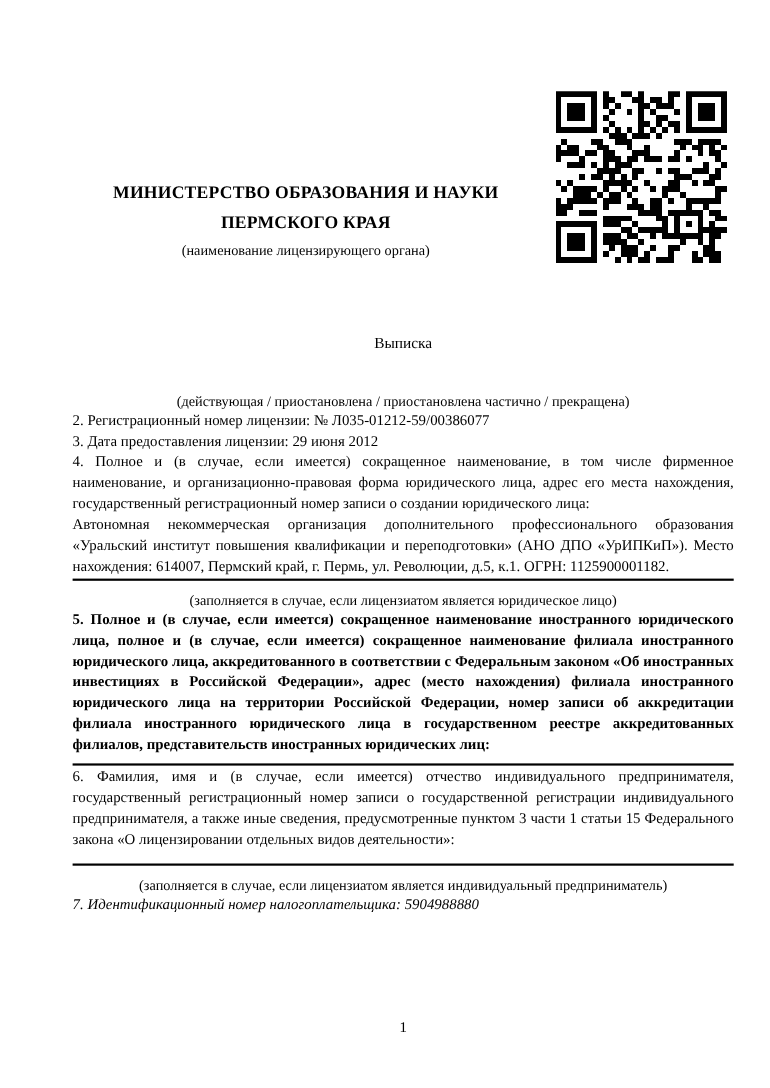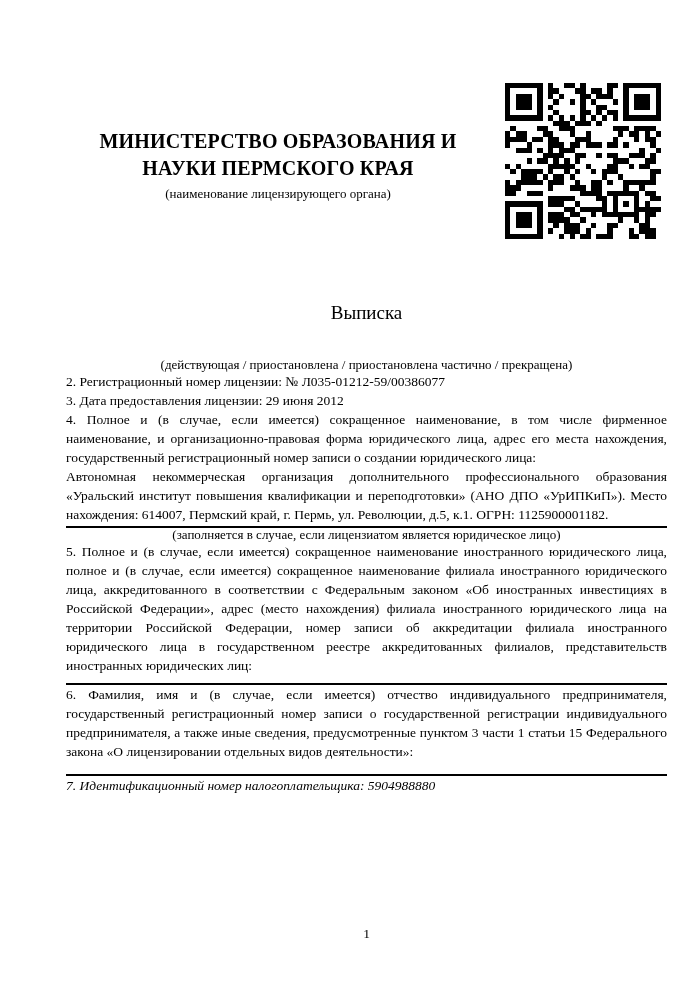--- a/index.html
+++ b/index.html
@@ -21,64 +21,65 @@
   }
   .header {
     position: absolute;
     top: 128px;
     left: 66px;
     width: 424px;
     text-align: center;
   }
   .authority {
     font-weight: bold;
-    font-size: 20px;
+    font-size: 16px;
     line-height: 27px;
     letter-spacing: 0.2px;
+    margin-top: 34px;
   }
   .small-caption {
     font-size: 13px;
     line-height: 14px;
     text-align: center;
   }
   .header .small-caption { margin-top: 5px; }
   .doc-title {
     position: absolute;
     top: 303px;
     left: 66px;
     width: 601px;
     text-align: center;
-    font-size: 19px;
+    font-size: 14px;
     line-height: 19px;
   }
   .content {
     position: absolute;
     top: 358px;
     left: 66px;
     width: 601px;
     font-size: 13.5px;
     line-height: 19px;
   }
   .content p { margin: 0; }
   .justify { text-align: justify; }
   .item-1 { margin-top: 7px; }
   .item-2 { margin-top: 20px; }
   .item-3 { margin-top: 12px; }
   .item-4q { margin-top: 12px; }
-  .item-5 { margin-top: 16px; }
+  .item-5 { margin-top: 16px; font-weight: bold; }
   .item-6 { margin-top: 22px; }
   .item-7 { margin-top: 27px; font-style: italic; }
   .rule {
     height: 0;
     border-top: 2px solid #000000;
   }
   .rule-4 { margin-top: 2px; }
   .rule-5 { margin-top: 8px; }
   .rule-6 { margin-top: 13px; }
-  .rule + .small-caption { margin-top: 0; }
+  .rule + .small-caption { margin-top: 11px; }
   .page-number {
     position: absolute;
     top: 926px;
     left: 66px;
     width: 601px;
     text-align: center;
     font-size: 13.5px;
   }
 </style>
 </head>
@@ -515,20 +516,21 @@
     <p class="item-4q justify">4. Полное и (в случае, если имеется) сокращенное наименование, в том числе фирменное наименование, и организационно-правовая форма юридического лица, адрес его места нахождения, государственный регистрационный номер записи о создании юридического лица:</p>
     <p class="justify">Автономная некоммерческая организация дополнительного профессионального образования «Уральский институт повышения квалификации и переподготовки» (АНО ДПО «УрИПКиП»). Место нахождения: 614007, Пермский край, г. Пермь, ул. Революции, д.5, к.1. ОГРН: 1125900001182.</p>
     <div class="rule rule-4"></div>
     <div class="small-caption">(заполняется в случае, если лицензиатом является юридическое лицо)</div>
 
     <p class="item-5 justify">5. Полное и (в случае, если имеется) сокращенное наименование иностранного юридического лица, полное и (в случае, если имеется) сокращенное наименование филиала иностранного юридического лица, аккредитованного в соответствии с Федеральным законом «Об иностранных инвестициях в Российской Федерации», адрес (место нахождения) филиала иностранного юридического лица на территории Российской Федерации, номер записи об аккредитации филиала иностранного юридического лица в государственном реестре аккредитованных филиалов, представительств иностранных юридических лиц:</p>
     <div class="rule rule-5"></div>
 
     <p class="item-6 justify">6. Фамилия, имя и (в случае, если имеется) отчество индивидуального предпринимателя, государственный регистрационный номер записи о государственной регистрации индивидуального предпринимателя, а также иные сведения, предусмотренные пунктом 3 части 1 статьи 15 Федерального закона «О лицензировании отдельных видов деятельности»:</p>
     <div class="rule rule-6"></div>
+    <div class="small-caption">(заполняется в случае, если лицензиатом является индивидуальный предприниматель)</div>
 
     <p class="item-7">7. Идентификационный номер налогоплательщика: 5904988880</p>
 
   </div>
 
   <div class="page-number">1</div>
 
 </div>
 
 </body></html>

